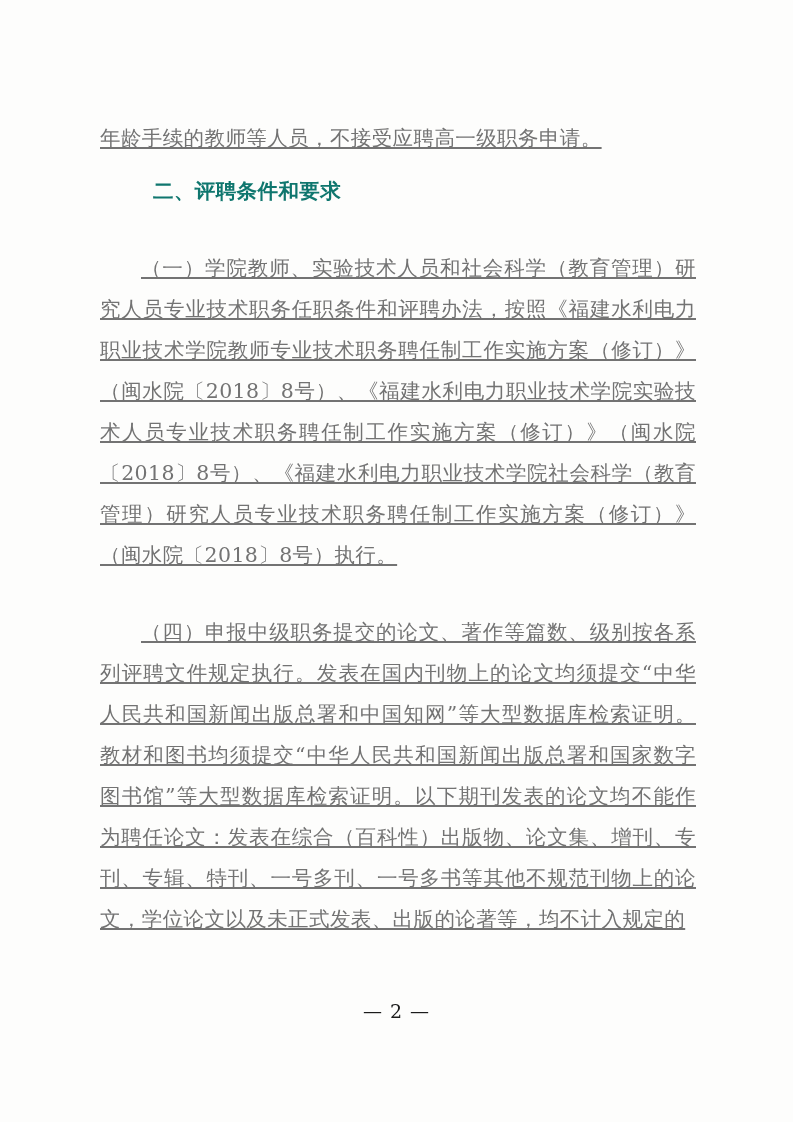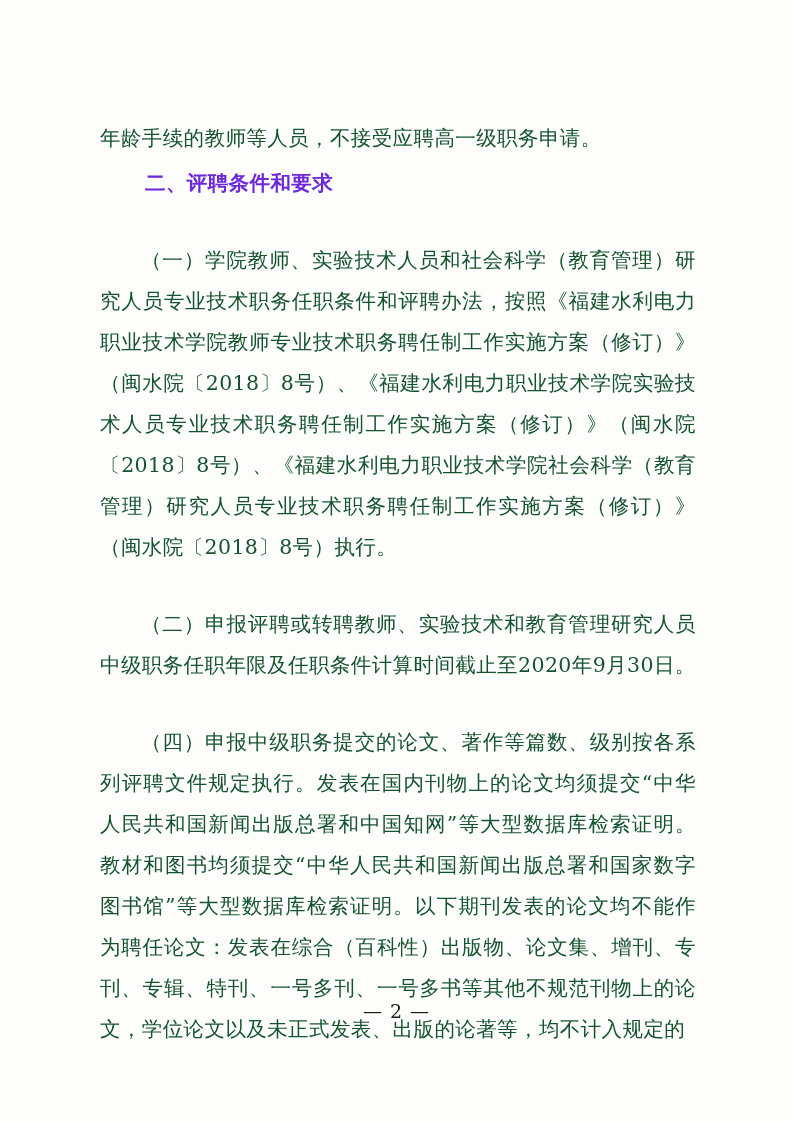--- a/index.html
+++ b/index.html
@@ -27,35 +27,36 @@
     top: 118px;
     width: 596px;
   }
   .para {
     font-size: 20.5px;
     line-height: 41px;
     letter-spacing: 0.4px;
     text-align: justify;
     text-justify: inter-ideograph;
     margin: 0 0 0 0;
-    color: #14532d;
+    color: #737373;
     font-family: "DejaVu Serif", "Liberation Serif", serif;
+    text-decoration: underline;
   }
   .indent {
     text-indent: 41px;
     margin-top: 36px;
   }
   .heading {
     font-size: 20.5px;
     line-height: 41px;
     letter-spacing: 0.4px;
     text-indent: 41px;
     font-weight: bold;
-    margin: 4px;
-    color: #6d28d9;
+    margin: 12px;
+    color: #0f766e;
   }
   .footer {
     position: absolute;
     left: 0;
     top: 1000px;
     width: 793px;
     text-align: center;
     font-size: 19px;
     letter-spacing: 1px;
     color: #1b1b1b;
@@ -65,19 +66,18 @@
   }
 </style>
 </head>
 <body>
 
 <div class="page">
   <div class="content">
     <p class="para">年龄手续的教师等人员，不接受应聘高一级职务申请。</p>
     <p class="heading">二、评聘条件和要求</p>
     <p class="para indent">（一）学院教师、实验技术人员和社会科学（教育管理）研究人员专业技术职务任职条件和评聘办法，按照《福建水利电力职业技术学院教师专业技术职务聘任制工作实施方案（修订）》（闽水院〔2018〕8号）、《福建水利电力职业技术学院实验技术人员专业技术职务聘任制工作实施方案（修订）》（闽水院〔2018〕8号）、《福建水利电力职业技术学院社会科学（教育管理）研究人员专业技术职务聘任制工作实施方案（修订）》（闽水院〔2018〕8号）执行。</p>
-    <p class="para indent">（二）申报评聘或转聘教师、实验技术和教育管理研究人员中级职务任职年限及任职条件计算时间截止至2020年9月30日。</p>
     <p class="para indent">（四）申报中级职务提交的论文、著作等篇数、级别按各系列评聘文件规定执行。发表在国内刊物上的论文均须提交“中华人民共和国新闻出版总署和中国知网”等大型数据库检索证明。教材和图书均须提交“中华人民共和国新闻出版总署和国家数字图书馆”等大型数据库检索证明。以下期刊发表的论文均不能作为聘任论文：发表在综合（百科性）出版物、论文集、增刊、专刊、专辑、特刊、一号多刊、一号多书等其他不规范刊物上的论文，学位论文以及未正式发表、出版的论著等，均不计入规定的</p>
   </div>
   <div class="footer">
     <span class="pagenum">— 2 —</span>
   </div>
 </div>
 
 </body></html>

